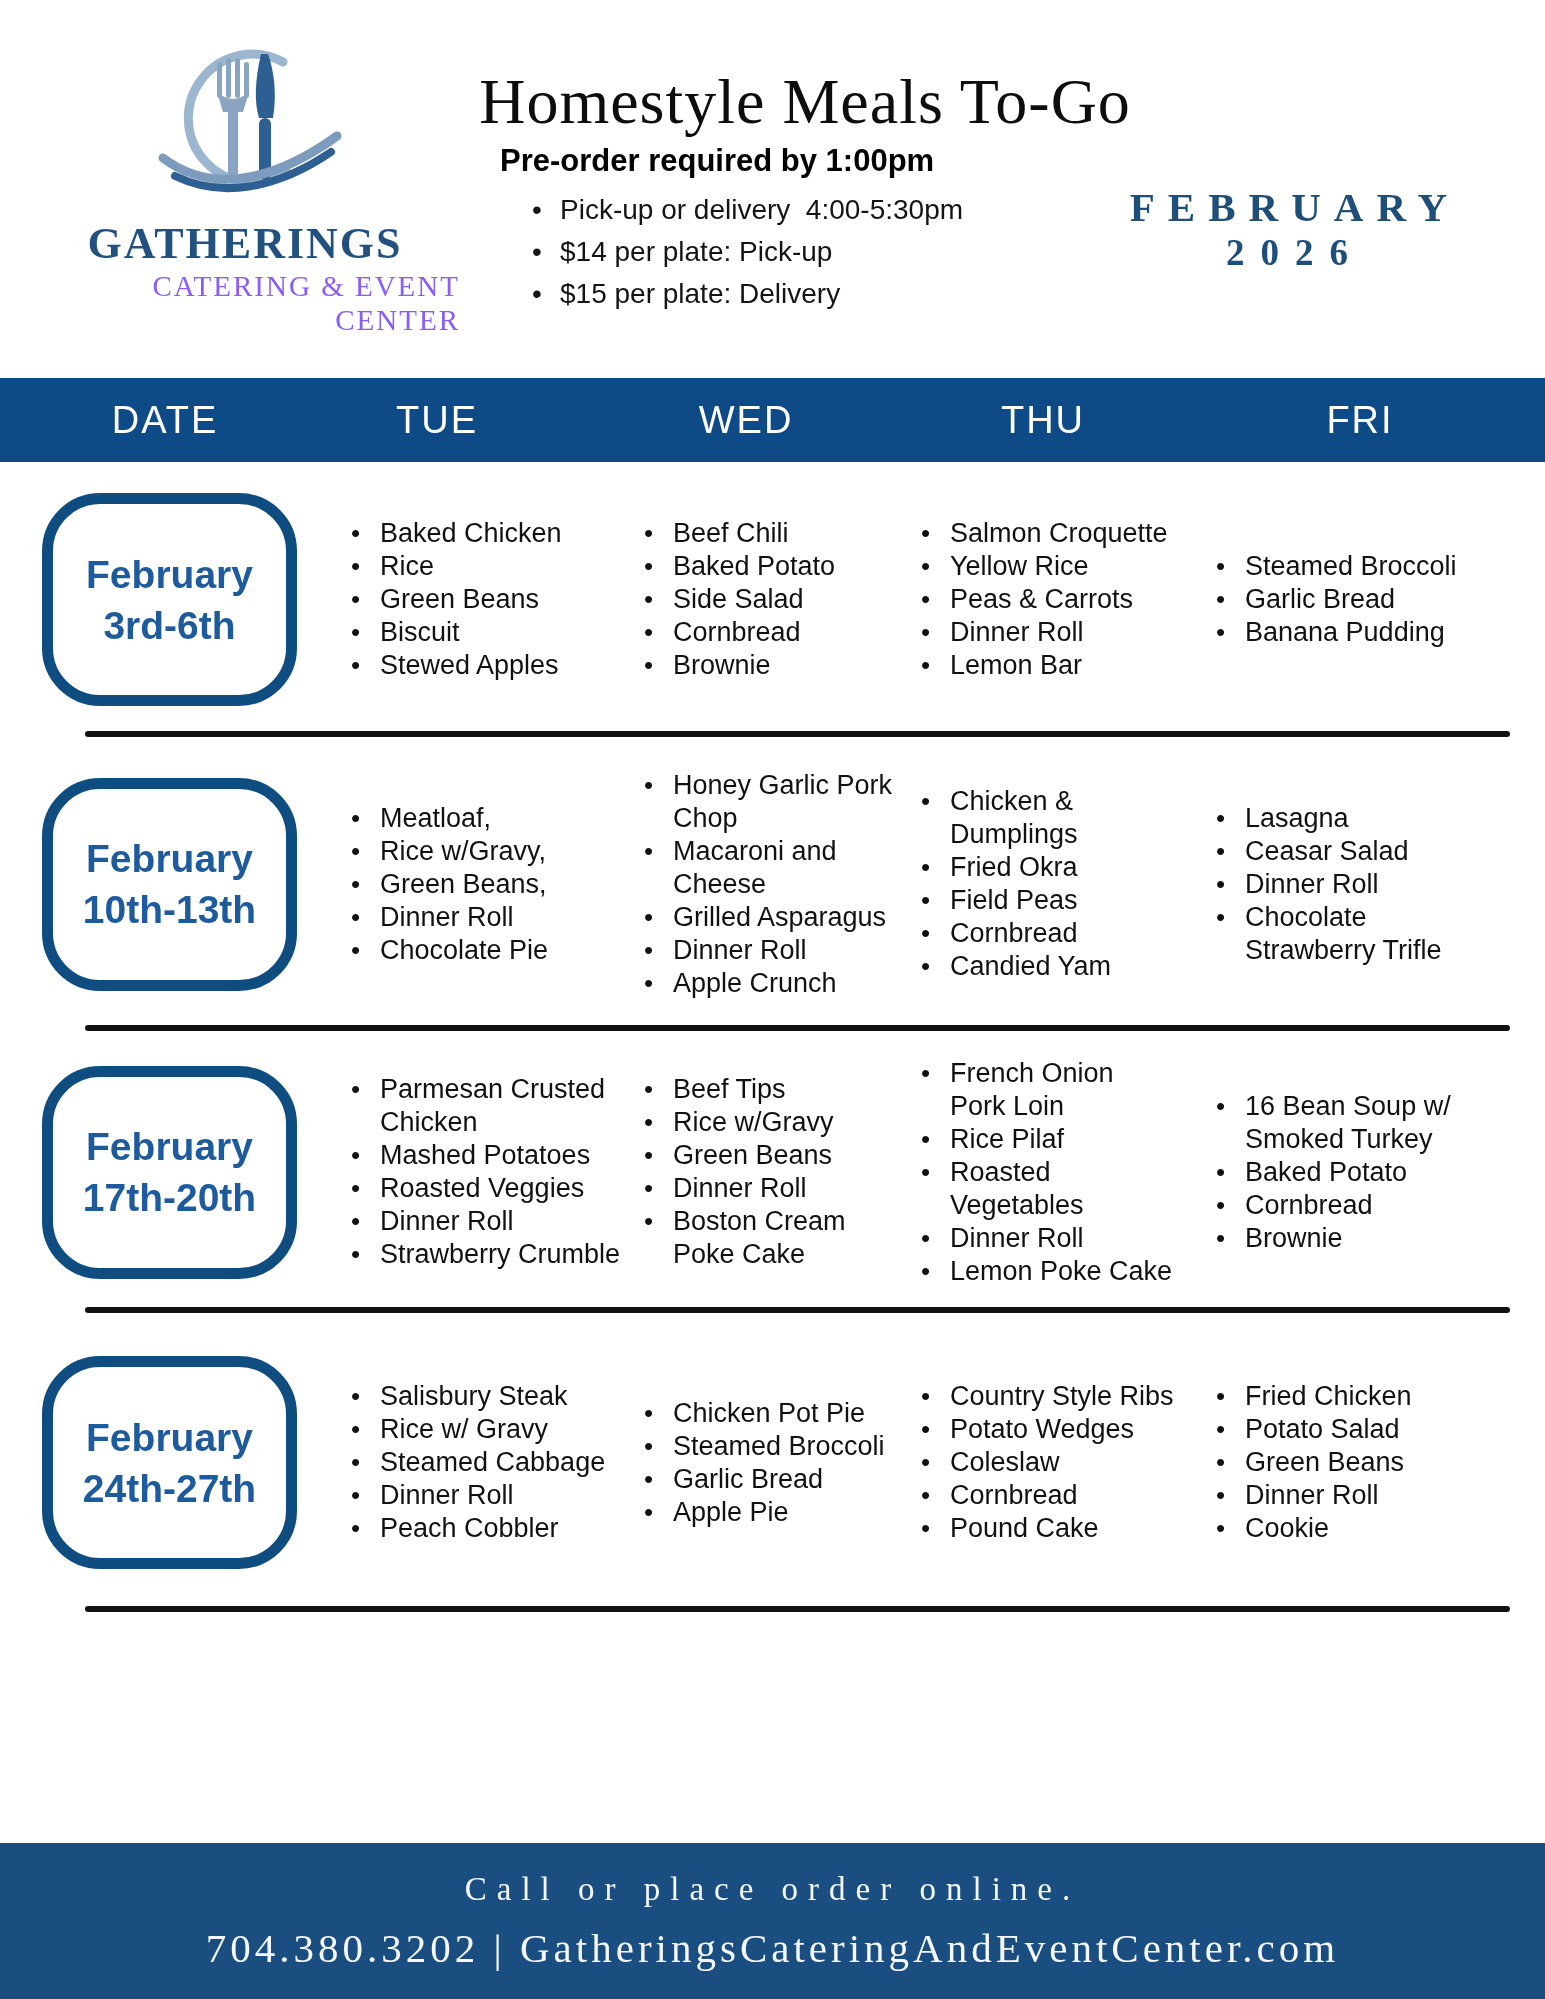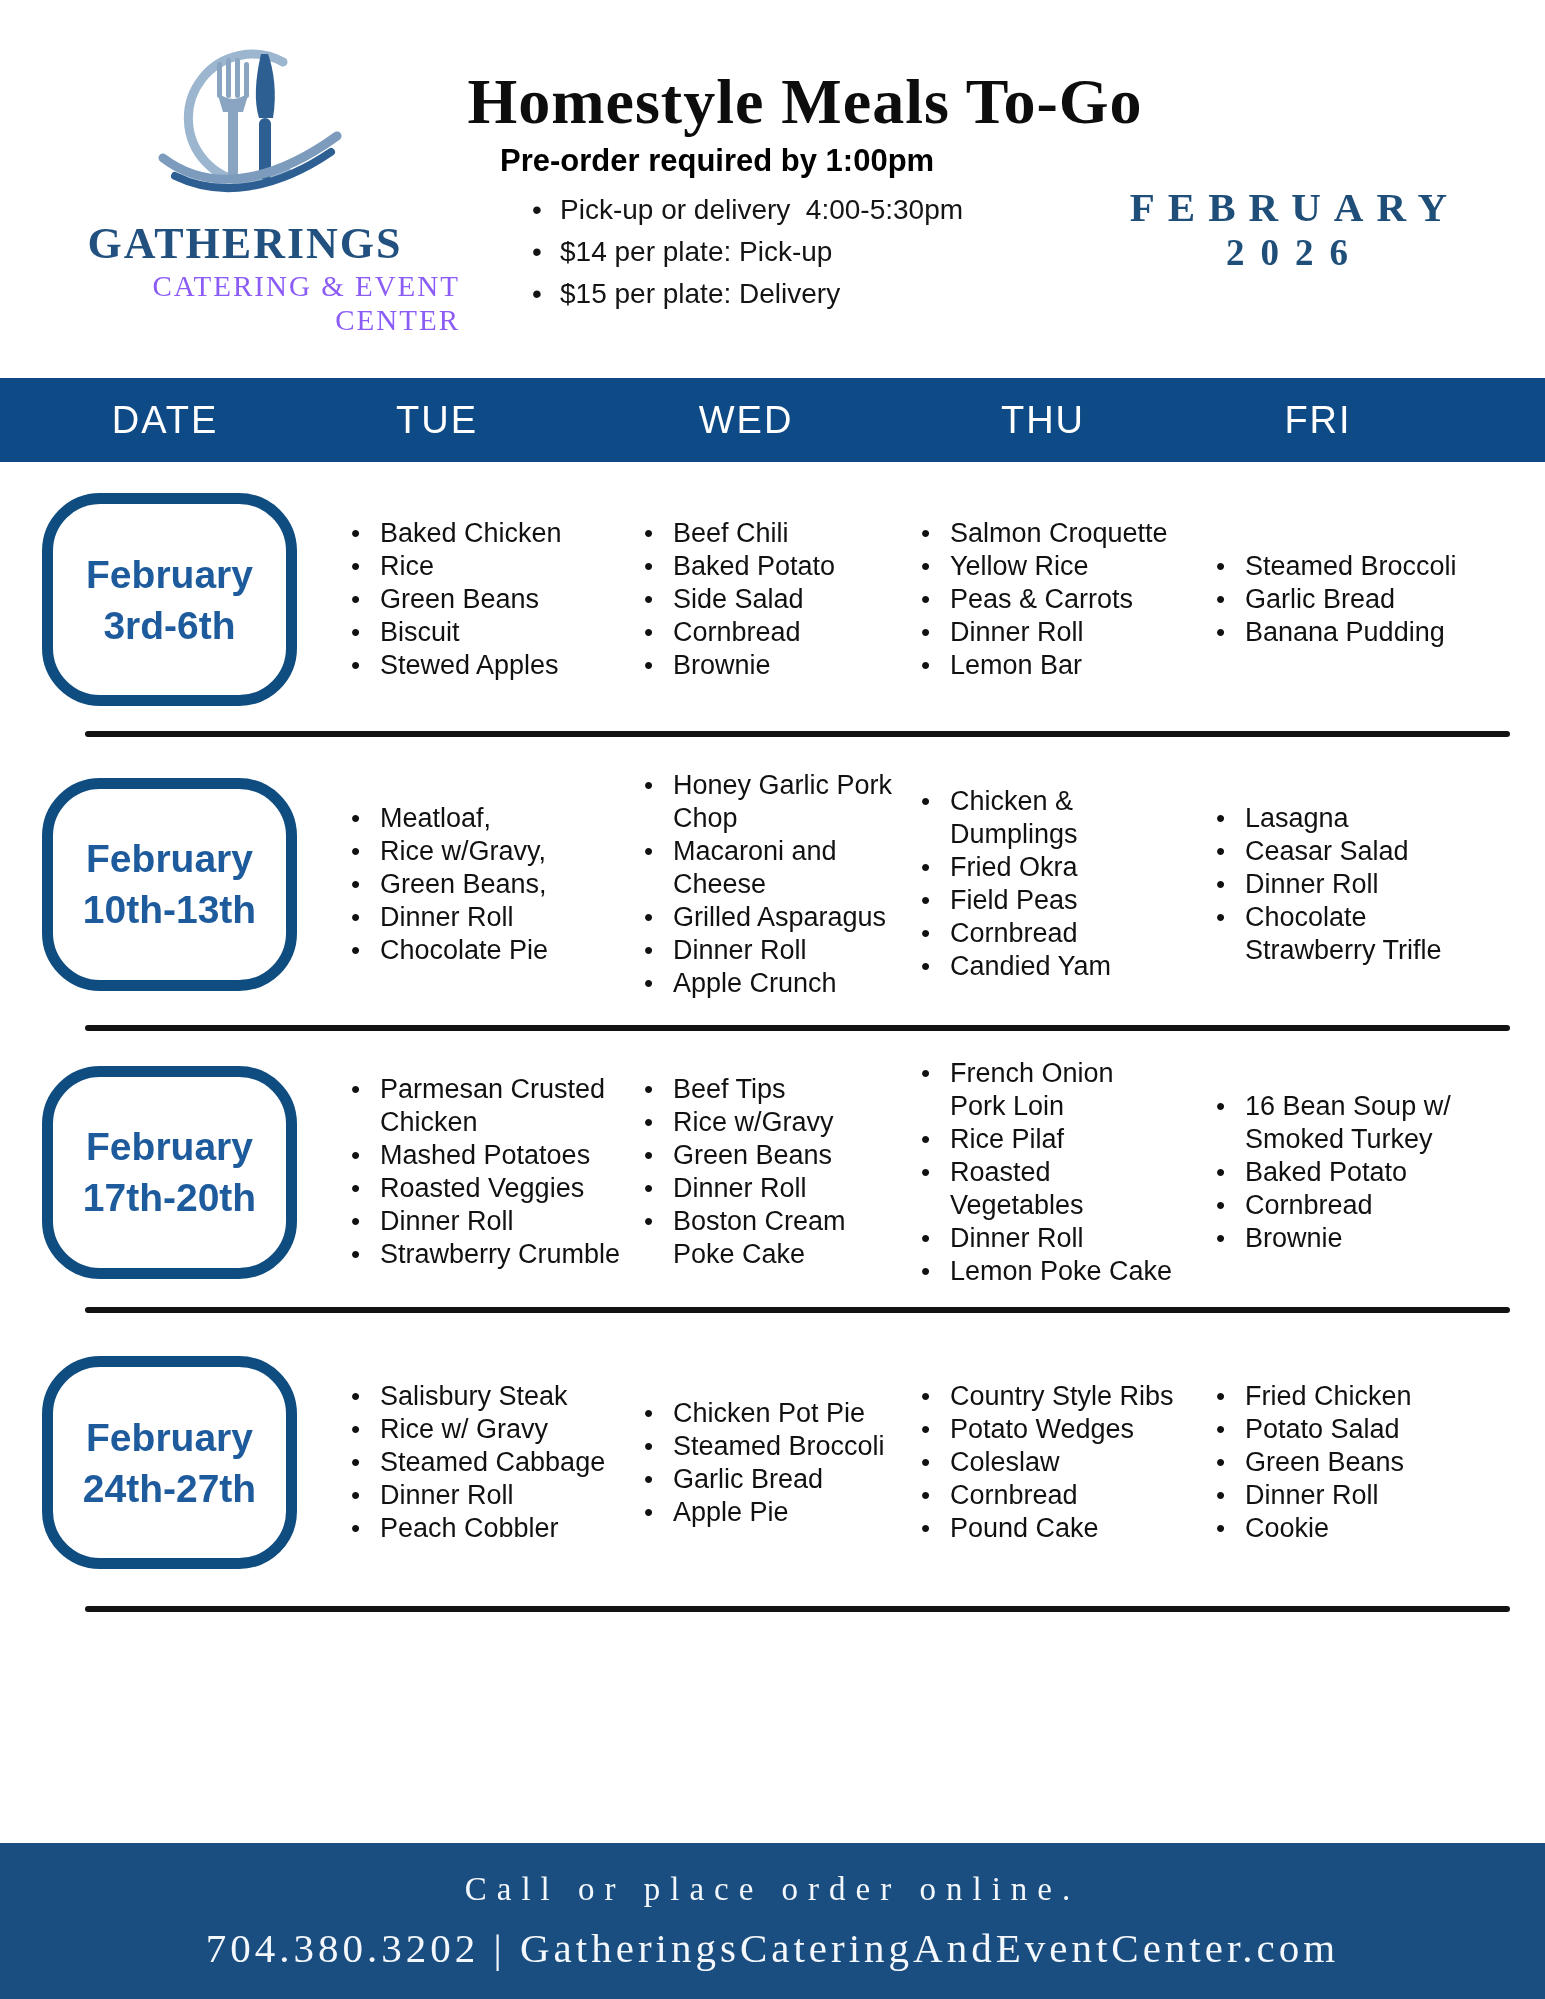--- a/index.html
+++ b/index.html
@@ -7,42 +7,42 @@
         font-family:"Liberation Sans",sans-serif;color:#141414;}
 
   
   .logo{position:absolute;left:30px;top:40px;width:430px;text-align:center;}
   .logo svg{display:block;margin:0 auto;}
   .logo-name{font-family:"Liberation Serif",serif;font-weight:bold;font-size:44px;
              letter-spacing:2px;color:#23517f;margin-top:2px;}
   .logo-sub{font-family:"Liberation Serif",serif;font-size:29px;letter-spacing:2px;
             color:#8b5cf6;line-height:34px;text-align:right;}
   .title{position:absolute;left:360px;top:22px;width:890px;text-align:center;
-         font-family:"Liberation Serif",serif;font-weight:bold;font-size:64px;
+         font-family:"Liberation Serif",serif;font-weight:normal;font-size:64px;
          letter-spacing:1px;color:#0d0d0d;}
   .preorder{position:absolute;left:500px;top:143px;}
   .preorder-title{font-size:31px;font-weight:bold;color:#000;}
   .preorder-list{list-style:none;margin:10px 0 0 28px;padding:0;font-size:28px;
                  white-space:pre-wrap;}
   .preorder-list li{position:relative;padding-left:32px;line-height:42px;}
   .preorder-list li::before{content:"\2022";position:absolute;left:4px;font-size:28px;}
   .month-block{position:absolute;left:1110px;top:183px;width:370px;text-align:center;
                font-family:"Liberation Serif",serif;font-weight:bold;color:#1f4e79;}
   .month-line{font-size:41px;letter-spacing:13px;}
   .year-line{font-size:37px;letter-spacing:16px;}
 
   
   .daybar{position:absolute;left:0;top:378px;width:1545px;height:84px;background:#0d4a86;}
   .daybar span{position:absolute;top:50%;transform:translate(-50%,-50%);
                color:#ffffff;font-weight:normal;font-size:38px;letter-spacing:2px;}
   .daybar span:nth-child(1){left:165px;}
   .daybar span:nth-child(2){left:437px;}
   .daybar span:nth-child(3){left:746px;}
   .daybar span:nth-child(4){left:1043px;}
-  .daybar span:nth-child(5){left:1318px;}
+  .daybar span:nth-child(5){left:1360px;}
 
   
   #weeks{position:absolute;left:0;top:462px;width:1545px;}
   .week-row{position:relative;display:grid;
             grid-template-columns:330px 300px 285px 295px 335px;
             align-items:center;}
   .week-row:nth-of-type(1){height:275px;}
   .week-row:nth-of-type(2){height:294px;}
   .week-row:nth-of-type(3){height:282px;}
   .week-row:nth-of-type(4){height:299px;}

